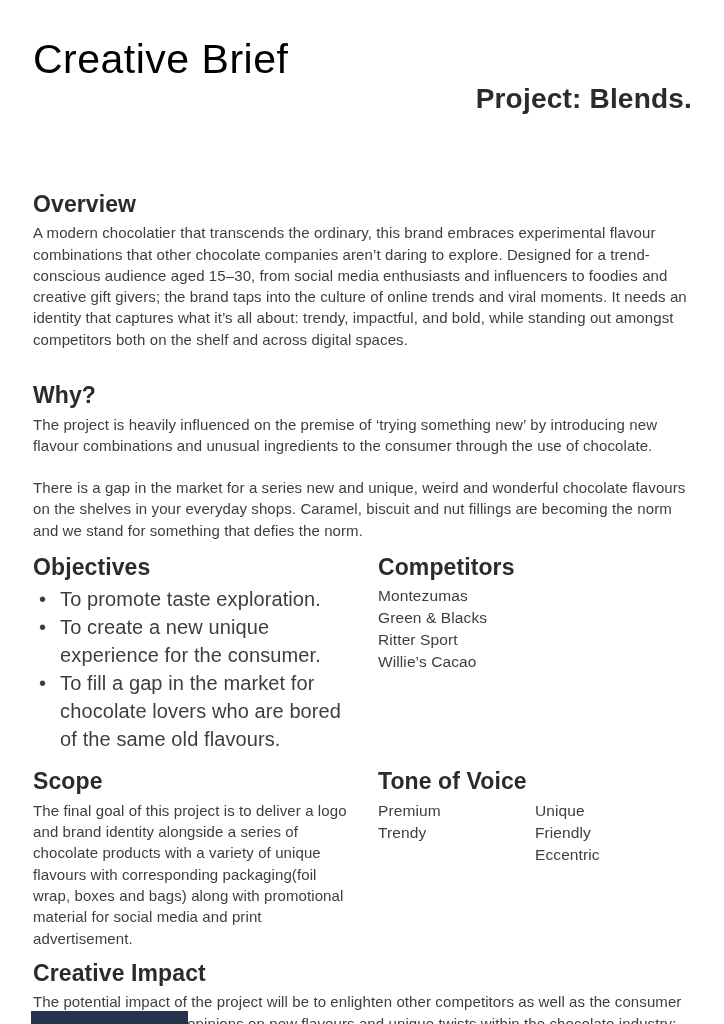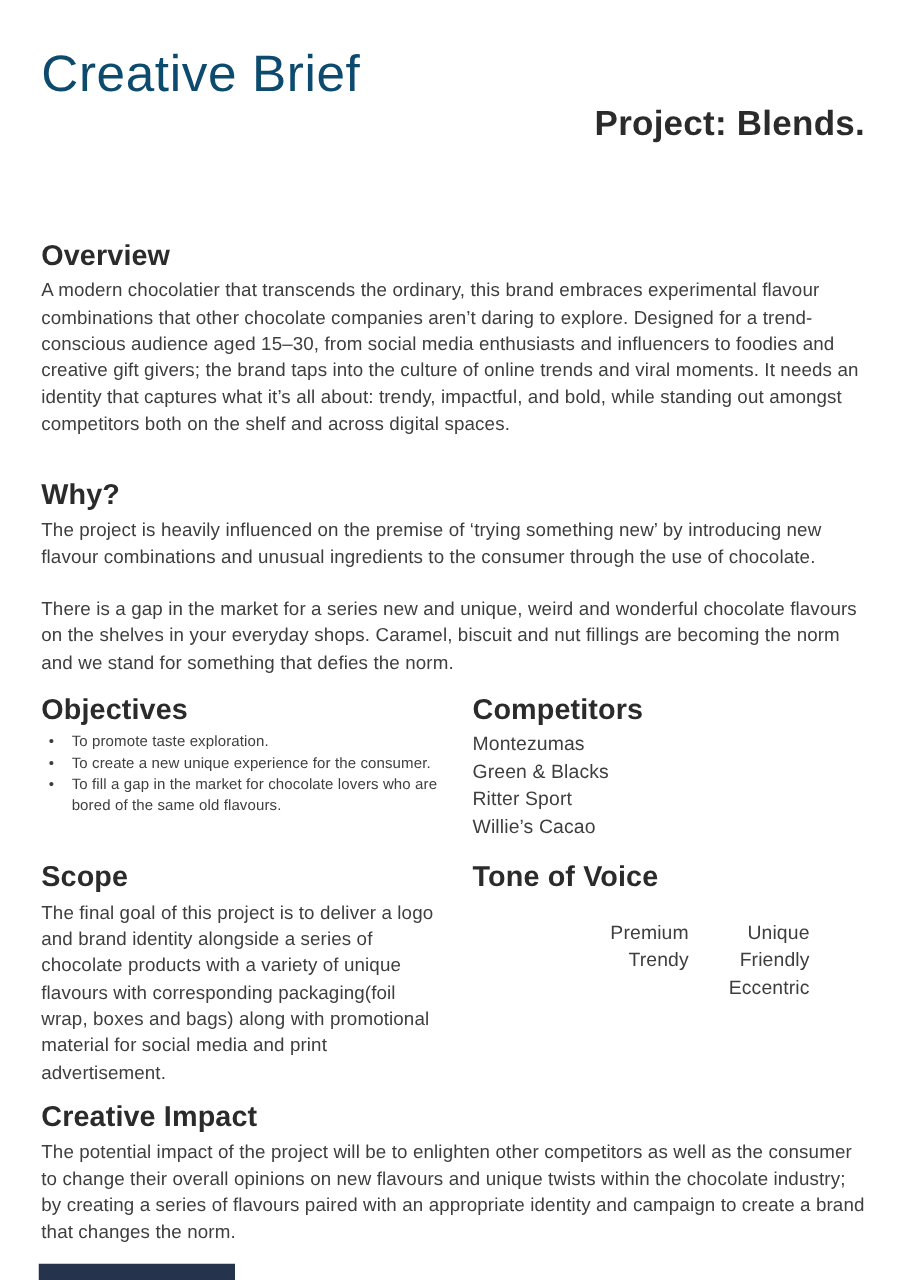--- a/index.html
+++ b/index.html
@@ -14,21 +14,21 @@
     overflow: hidden;
     font-family: "Liberation Sans", "DejaVu Sans", sans-serif;
     color: #3e3e3e;
   }
   .page-title {
     margin: 0;
     font-size: 41px;
     font-weight: 300;
     letter-spacing: 0.5px;
     line-height: 1.05;
-    color: #0c4a6e;
+    color: #000000;
   }
   .page-subtitle {
     margin: 3px 0 0 0;
     font-size: 28px;
     font-weight: 700;
     letter-spacing: 0.2px;
     line-height: 1.1;
     color: #2b2b2b;
     text-align: right;
   }
@@ -59,40 +59,40 @@
   }
   .col-left .body-text { max-width: 322px; }
   .bullet-list {
     list-style: none;
     margin: 2px 0 0 0;
     padding: 0 0 0 6px;
   }
   .bullet-list li {
     display: flex;
     gap: 14px;
-    font-size: 12px;
+    font-size: 20px;
     line-height: 1.4;
     letter-spacing: 0.1px;
     color: #3e3e3e;
     max-width: 316px;
   }
   .bullet-list li::before { content: "\2022"; flex: 0 0 auto; }
   .plain-list {
     list-style: none;
     margin: 2px 0 0 0;
     padding: 0;
   }
   .plain-list li {
     font-size: 15.5px;
     line-height: 1.42;
     letter-spacing: 0.1px;
     color: #3e3e3e;
   }
   .tone-cols { display: flex; margin-top: 2px; }
-  .tone-cols .plain-list { margin: 16px; text-align: right; }
+  .tone-cols .plain-list { margin: 0; }
   .tone-col-1 { width: 157px; flex: 0 0 auto; }
   .sec-impact { margin-top: 11px; }
   .footer-accent-bar {
     position: absolute;
     left: 31px;
     bottom: 0;
     width: 157px;
     height: 13px;
   }
 </style>

